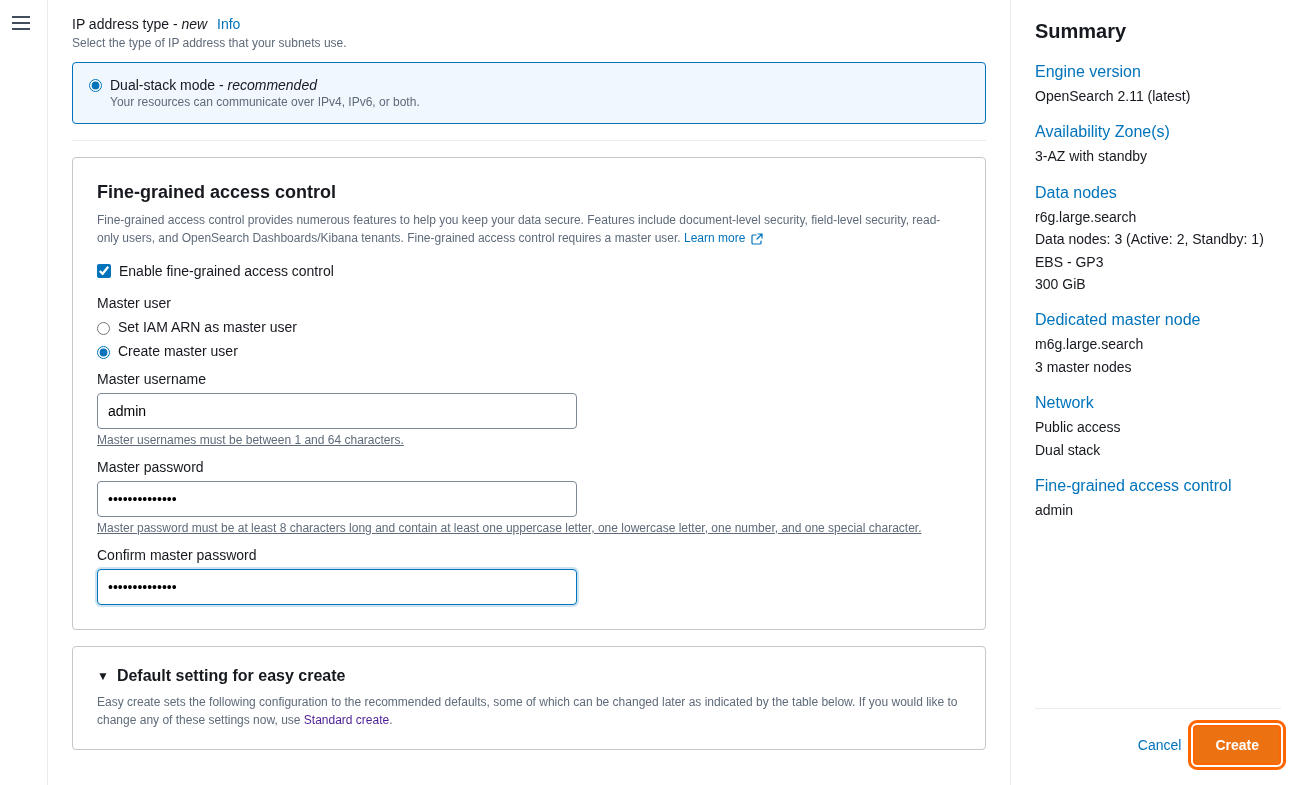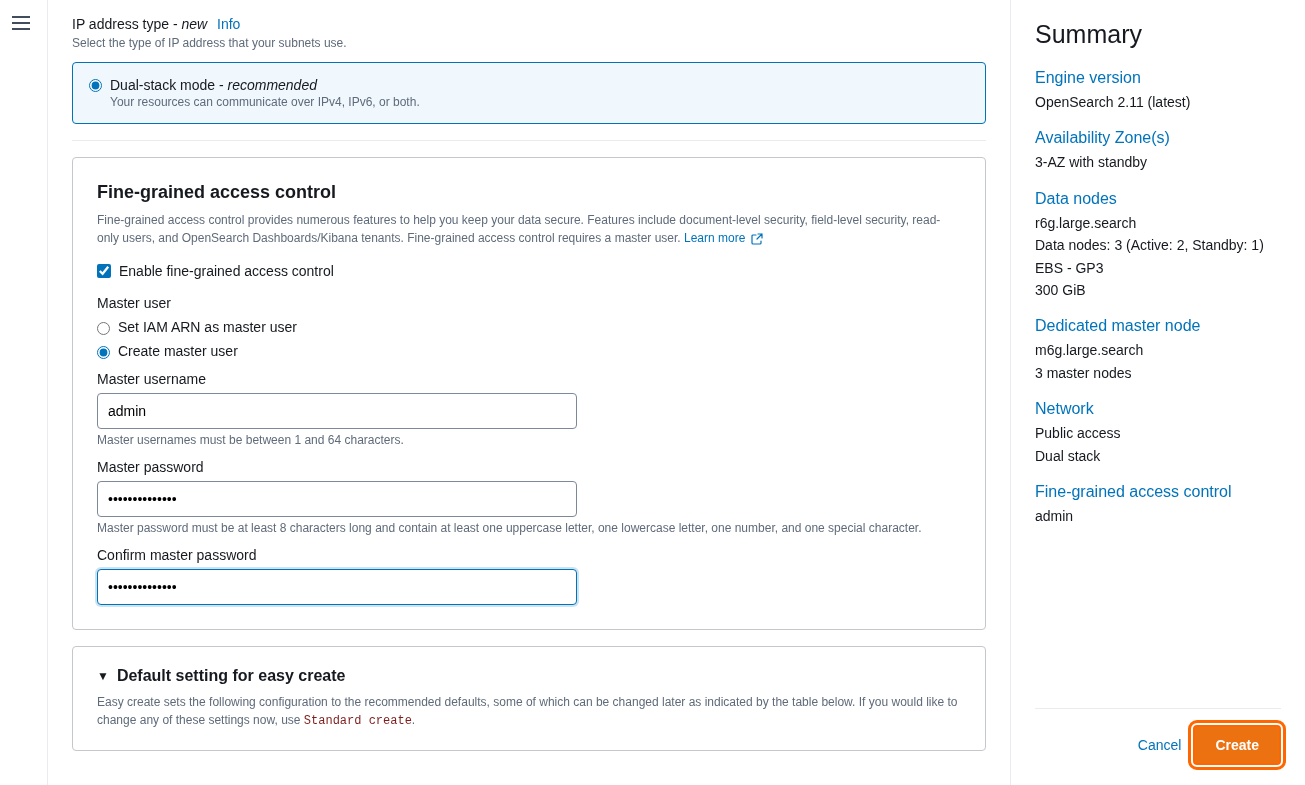--- a/index.html
+++ b/index.html
@@ -191,20 +191,21 @@
       outline: none;
     }
     .form-input.focused {
       border-color: #0073bb;
       box-shadow: 0 0 0 2px rgba(0,115,187,0.2);
     }
     .form-hint {
       font-size: 12px;
       color: #5f6b7a;
       margin-top: 4px;
+      text-decoration: underline;
     }
 
     
     .default-section {
       border: 1px solid #c6c6cd;
       border-radius: 4px;
       padding: 20px 24px;
       margin: 8px 0;
     }
     .default-header {
@@ -220,29 +221,28 @@
     .default-title {
       font-size: 16px;
       font-weight: 600;
     }
     .default-desc {
       font-size: 12px;
       color: #5f6b7a;
       line-height: 1.5;
     }
     .default-desc a {
-      color: #7f1d1d;
+      color: #4c1d95;
       text-decoration: none;
-      font-family: Liberation Mono, monospace;
     }
 
     
     .summary-title {
-      font-size: 25px;
-      font-weight: 400;
+      font-size: 20px;
+      font-weight: 700;
       margin-bottom: 20px;
       color: #16191f;
     }
     .summary-section {
       margin-bottom: 16px;
     }
     .summary-section-title {
       color: #0073bb;
       font-size: 16px;
       font-weight: 500;

